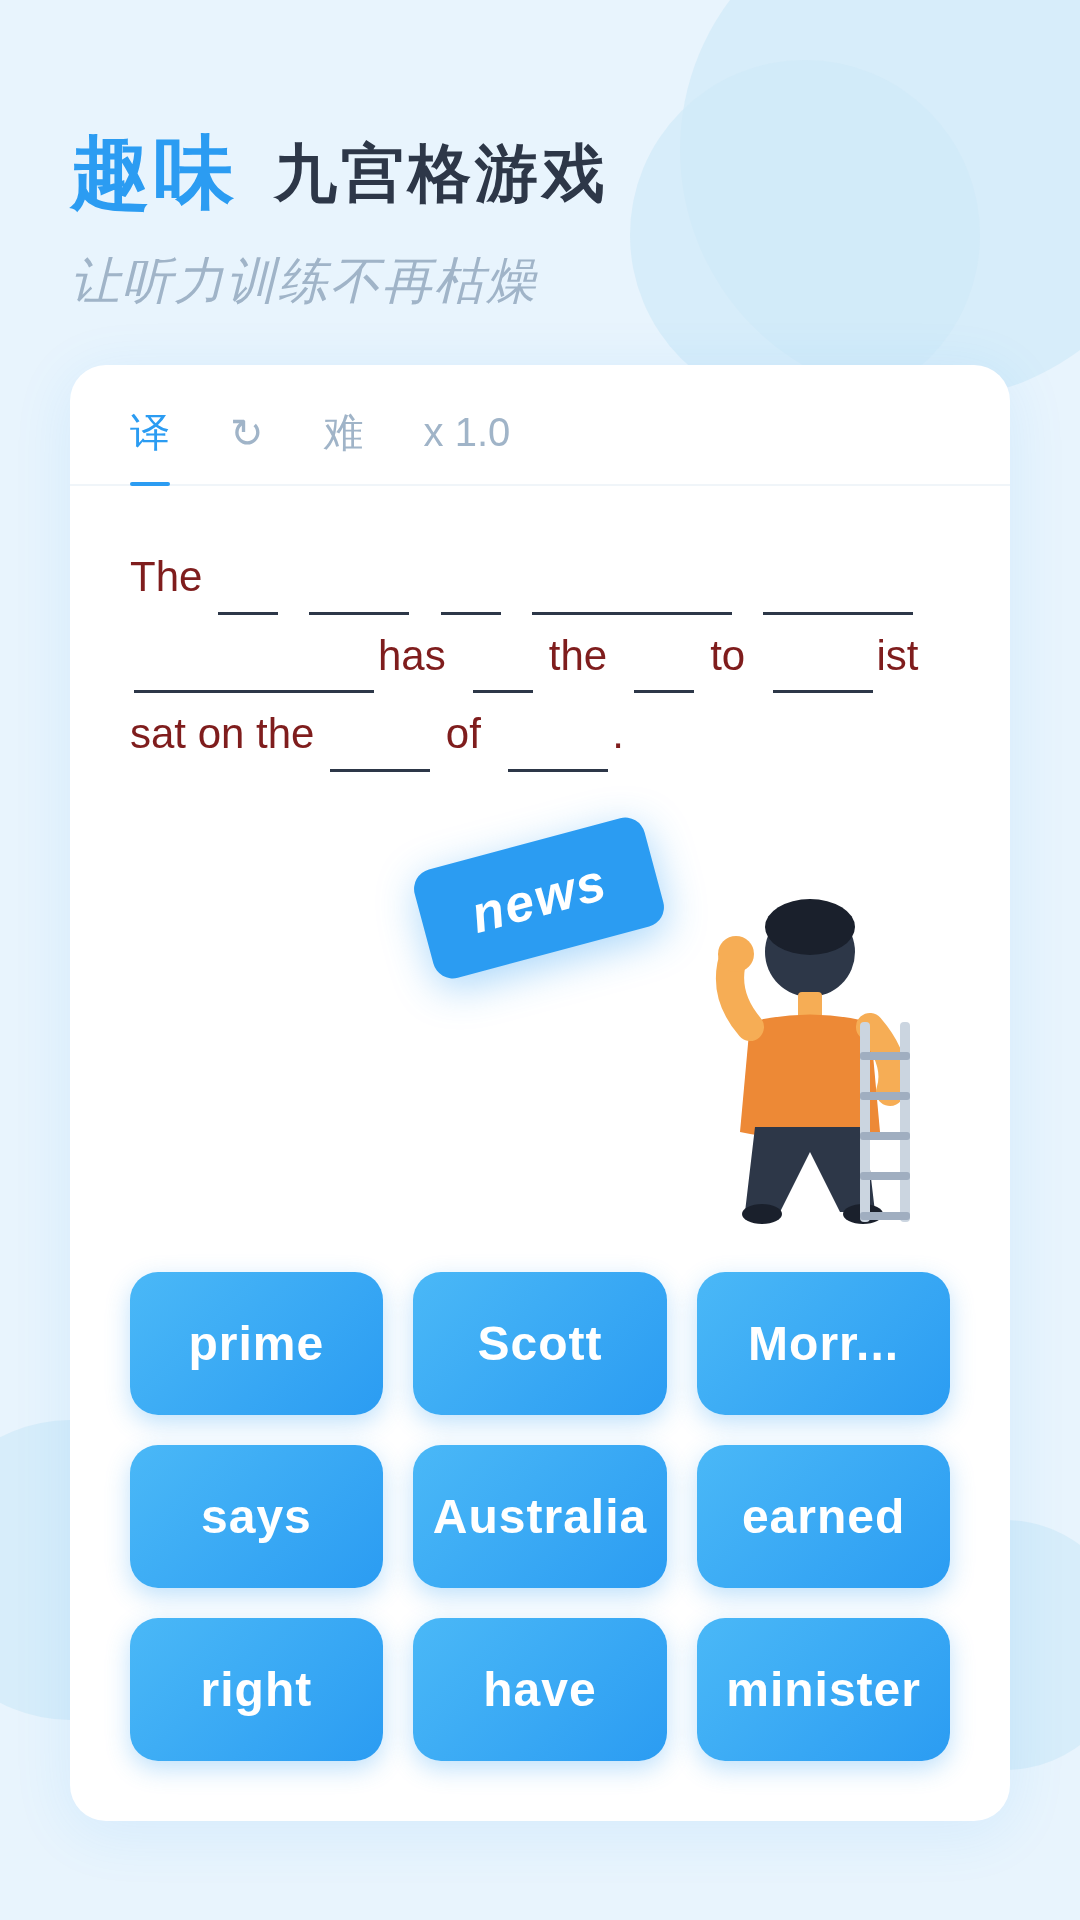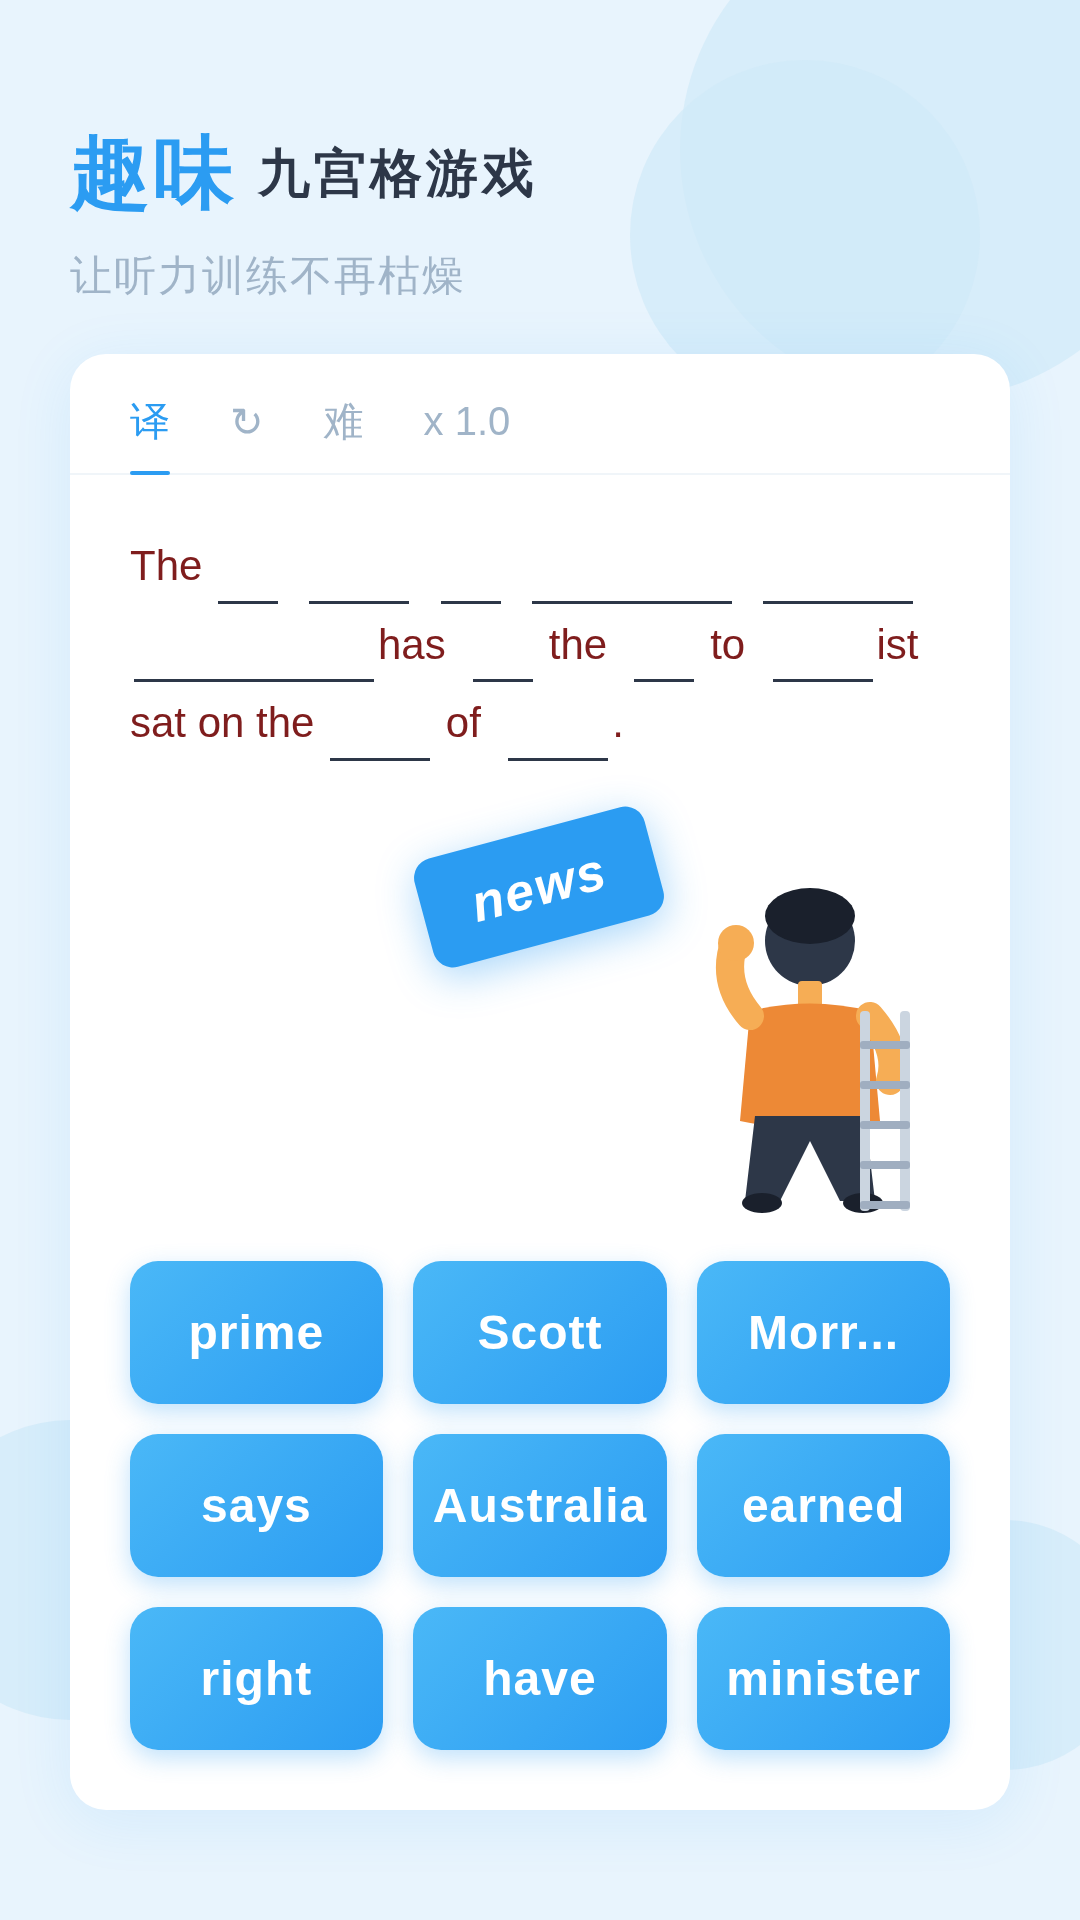--- a/index.html
+++ b/index.html
@@ -55,30 +55,32 @@
       margin-bottom: 20px;
       text-align: center;
     }
     .title-blue {
       font-size: 80px;
       font-weight: 800;
       color: #2b9cf2;
       letter-spacing: 4px;
     }
     .title-dark {
-      font-size: 52px;
+      font-size: 63px;
       font-weight: 800;
       color: #2d3748;
       letter-spacing: 4px;
+      margin-left: 16px;
     }
     .subtitle {
-      font-size: 42px;
+      font-size: 50px;
       color: #a0b4c8;
       font-weight: 400;
       letter-spacing: 2px;
+      font-style: italic;
     }
 
     
     .card {
       background: white;
       border-radius: 36px;
       box-shadow: 0 10px 60px rgba(43,156,242,0.10);
       padding: 0 0 40px 0;
       margin-top: 50px;
       position: relative;

